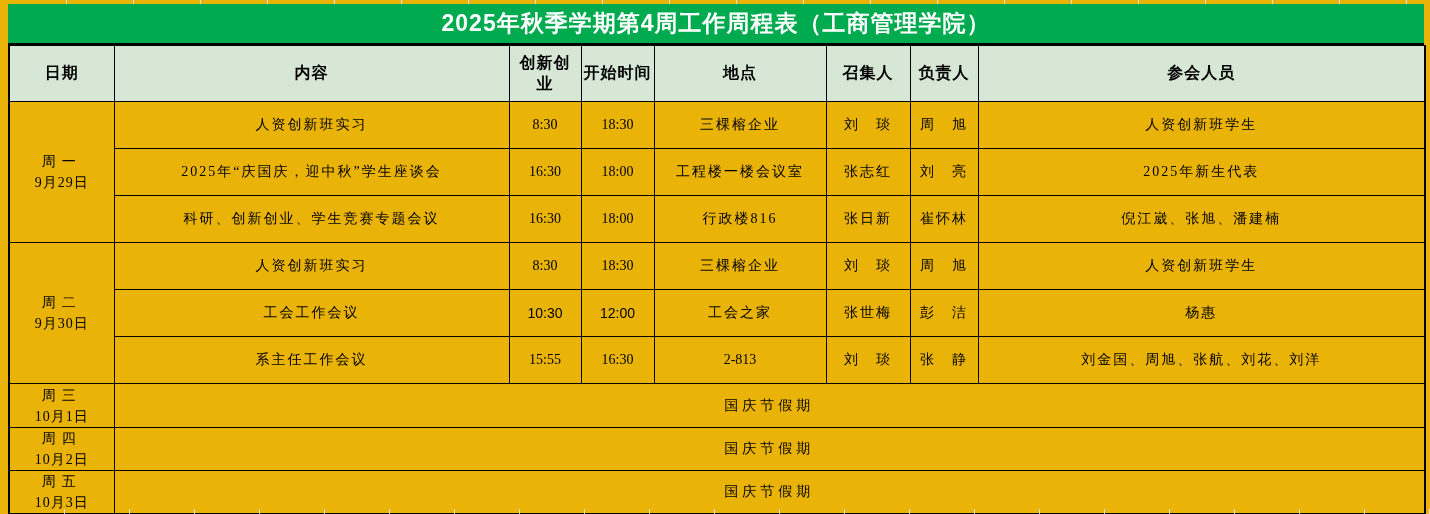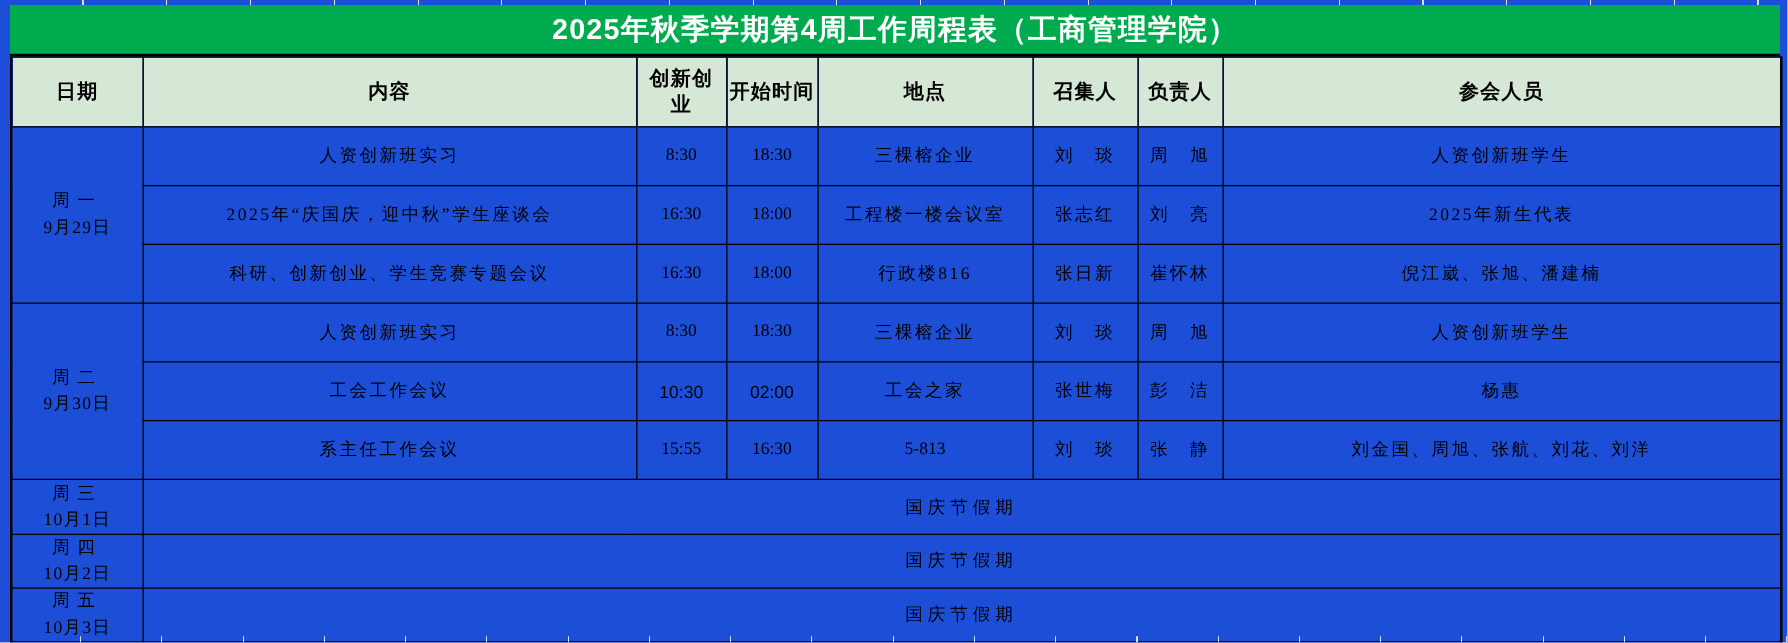--- a/index.html
+++ b/index.html
@@ -5,21 +5,21 @@
   :root{
     --title-bg:#00ab4f;
     --title-text:#ffffff;
     --header-bg:#d6e8d5;
     --border:#000000;
     --grid-faint:#e0e0e0;
   }
   *{box-sizing:border-box;}
   html,body{margin:0;padding:0;background:#ffffff;}
   body{width:1430px;height:514px;font-family:"Liberation Sans","DejaVu Sans",sans-serif;color:#000;}
-  .canvas{position:relative;width:1430px;height:514px;overflow:hidden;background:#1d4ed8;}
+  .canvas{position:relative;width:1430px;height:514px;overflow:hidden;background:#eab308;}
   
   .top-strip{position:absolute;left:0;top:0;width:1430px;height:4px;
     background:repeating-linear-gradient(90deg,transparent 0 66px,var(--grid-faint) 66px 67px);}
   .bottom-strip{position:absolute;left:0;top:509px;width:1430px;height:5px;
     background:repeating-linear-gradient(90deg,transparent 0 64px,var(--grid-faint) 64px 65px);}
   .sheet{position:absolute;left:8px;top:4px;width:1416px;}
   .title-bar{width:1416px;height:41px;background:var(--title-bg);border-bottom:2px solid var(--border);
     display:flex;align-items:center;justify-content:center;}
   .title-bar span{color:var(--title-text);font-size:23px;font-weight:bold;letter-spacing:1px;}
   table{border-collapse:collapse;table-layout:fixed;width:1416px;
@@ -116,31 +116,31 @@
           <td class="num">8:30</td>
           <td class="num">18:30</td>
           <td>三棵榕企业</td>
           <td>刘　琰</td>
           <td>周　旭</td>
           <td>人资创新班学生</td>
         </tr>
         <tr class="event-row">
           <td>工会工作会议</td>
           <td class="num-sans">10:30</td>
-          <td class="num-sans">02:00</td>
+          <td class="num-sans">12:00</td>
           <td>工会之家</td>
           <td>张世梅</td>
           <td>彭　洁</td>
           <td>杨惠</td>
         </tr>
         <tr class="event-row">
           <td>系主任工作会议</td>
           <td class="num">15:55</td>
           <td class="num">16:30</td>
-          <td class="num">5-813</td>
+          <td class="num">2-813</td>
           <td>刘　琰</td>
           <td>张　静</td>
           <td>刘金国、周旭、张航、刘花、刘洋</td>
         </tr>
 
         <tr class="holiday-row-a">
           <td class="date-cell">
             <span class="weekday">周三</span>
             <span class="date">10月1日</span>
           </td>

